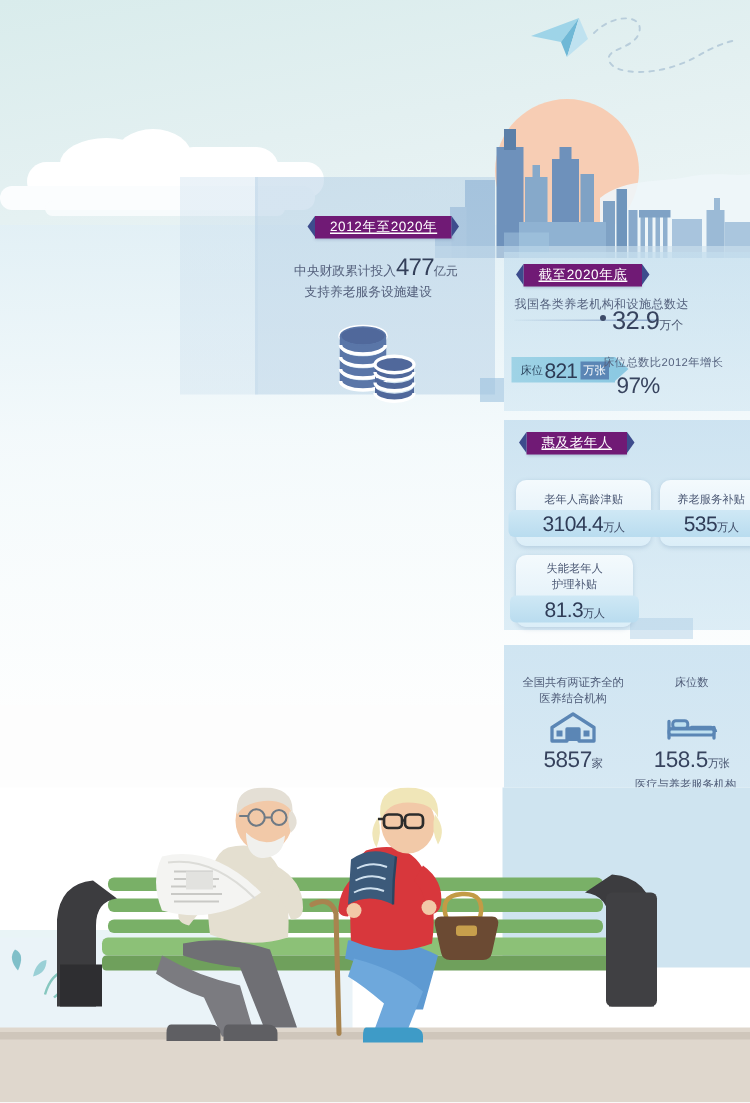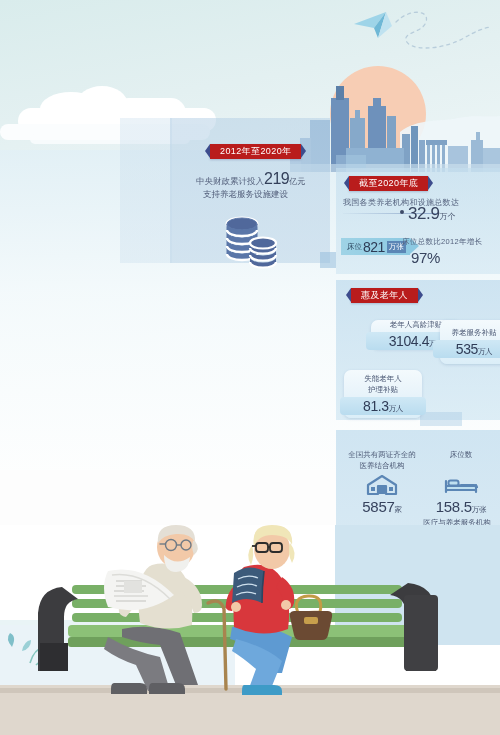--- a/index.html
+++ b/index.html
@@ -56,23 +56,24 @@
   .p-right-bot{
     left:336px;top:430px;width:164px;height:170px;
     background:linear-gradient(180deg,rgba(197,223,239,.80),rgba(205,228,241,.72));
   }
   .p-accent{position:absolute;background:rgba(150,190,220,.55);}
   .p-accent2{position:absolute;background:rgba(170,205,228,.45);}
 
   
   .ribbon{
     position:absolute;display:flex;align-items:center;justify-content:center;
-    background:#b91c1c;color:#ffffff;font-size:9px;letter-spacing:.4px;
+    background:#701a75;color:#ffffff;font-size:9px;letter-spacing:.4px;
     height:15px;padding:0 10px;white-space:nowrap;
     box-shadow:0 1px 2px rgba(40,60,110,.25);
+    text-decoration:underline;
   }
   .ribbon::before,.ribbon::after{
     content:"";position:absolute;top:0;width:0;height:0;
     border-top:7.5px solid transparent;border-bottom:7.5px solid transparent;
   }
   .ribbon::before{left:-5px;border-right:5px solid #3d4c8d;}
   .ribbon::after{right:-5px;border-left:5px solid #3d4c8d;}
 
   .hdr-2012{left:210px;top:144px;}
   .hdr-2020{left:349px;top:176px;}
@@ -123,21 +124,21 @@
     display:flex;flex-direction:column;align-items:center;justify-content:center;
   }
   .bcard .t{font-size:7.5px;color:#4b5874;line-height:11px;text-align:center;white-space:nowrap;}
   .bcard .v{
     margin-top:2px;border-radius:4px;padding:1px 23px;white-space:nowrap;
     background:linear-gradient(180deg,#cfe8f5,#b9dcef);
     font-size:14px;color:#2f3c57;letter-spacing:-.4px;
   }
   .bcard .v .u{font-size:7.5px;color:#3f4c67;}
 
-  .bc1{left:344px;top:320px;width:90px;height:29px;margin-left:27px;}
+  .bc1{left:344px;top:320px;width:90px;height:44px;}
   .bc2{left:440px;top:320px;width:68px;height:44px;}
   .bc3{left:344px;top:370px;width:78px;height:48px;}
 
   
   .mitem{position:absolute;text-align:center;}
   .mitem .cap{font-size:7.5px;color:#4e5b77;line-height:10.5px;white-space:nowrap;}
   .mitem .val{font-size:15px;color:#36425d;letter-spacing:-.3px;margin-top:2px;}
   .mitem .val .u{font-size:7.5px;color:#45526d;}
   .m1{left:340px;top:450px;width:84px;}
   .m2{left:424px;top:450px;width:74px;}
@@ -227,21 +228,21 @@
   <div class="p-accent2" style="left:336px;top:155px;width:30px;height:14px;"></div>
 
   <div class="panel p-right-top"></div>
   <div class="panel p-right-mid"></div>
   <div class="panel p-right-bot"></div>
   <div class="p-accent2" style="left:420px;top:412px;width:42px;height:14px;"></div>
 
   <div class="ribbon hdr-2012">2012年至2020年</div>
 
   <div class="cline left-line1">
-    <span>中央财政累计投入</span><span class="num">219</span><span class="unit">亿元</span>
+    <span>中央财政累计投入</span><span class="num">477</span><span class="unit">亿元</span>
   </div>
   <div class="cline left-line2">支持养老服务设施建设</div>
 
   <div class="coins">
     <svg width="62" height="54" viewBox="0 0 62 54">
       <g stroke="#ffffff" stroke-width="3" fill="none">
         <ellipse cx="24" cy="9" rx="15" ry="6"></ellipse>
       </g>
       <g fill="#5a76a8" stroke="#5a76a8" stroke-width="1">
         <ellipse cx="24" cy="9" rx="15" ry="6" fill="#50689b"></ellipse>

